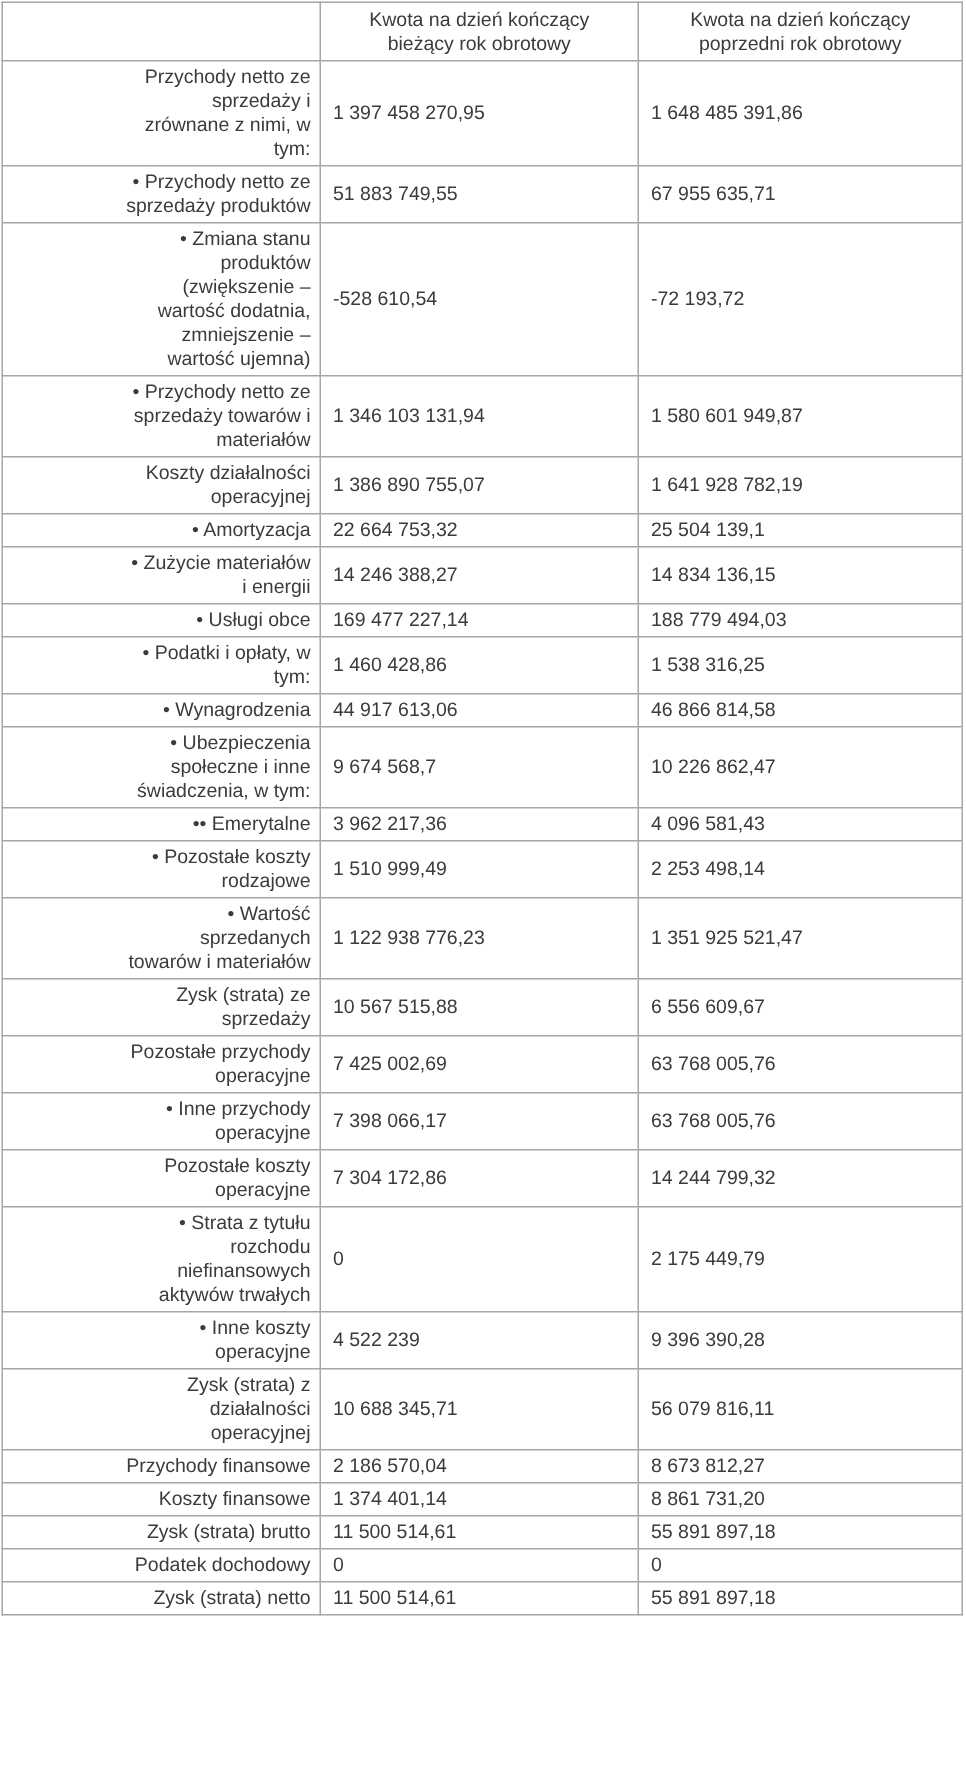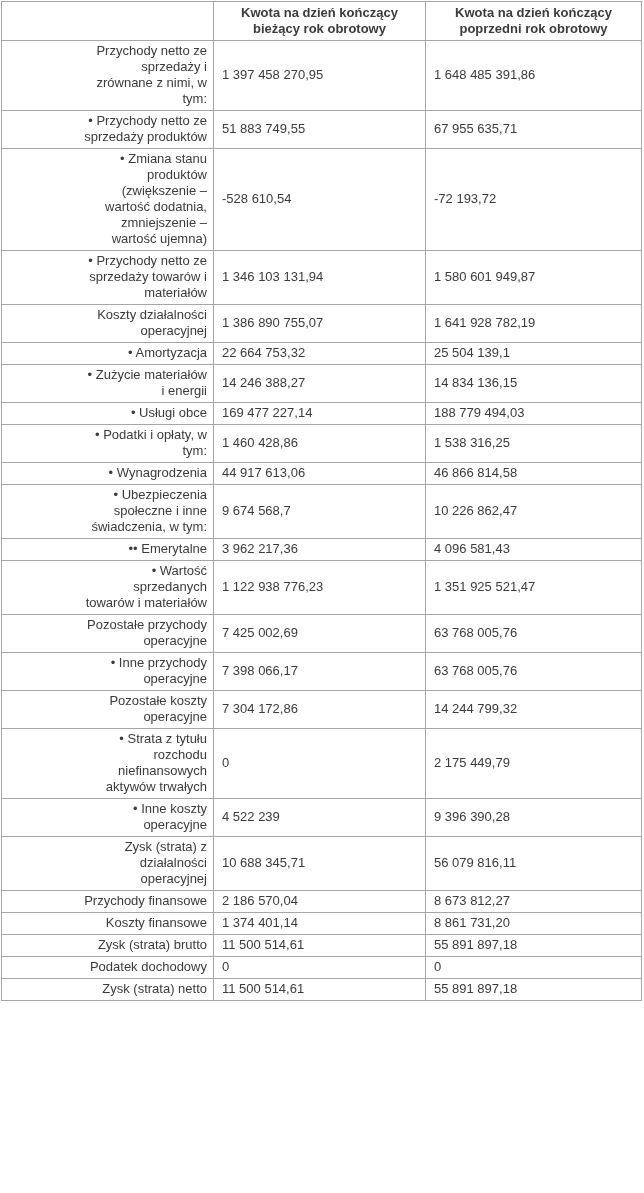--- a/index.html
+++ b/index.html
@@ -23,21 +23,21 @@
     border: 1px solid #a6a6a6;
     font-family: "Liberation Sans", "DejaVu Sans", sans-serif;
     font-size: 13px;
     line-height: 16px;
     color: #3b3b3b;
     white-space: pre-line;
     vertical-align: middle;
     overflow: hidden;
   }
   table.fin th {
-    font-weight: 700;
+    font-weight: 400;
     text-align: center;
     padding: 3px 4px;
   }
   td.cell-label {
     text-align: right;
     padding: 2px 6px 3px 10px;
   }
   td.cell-value {
     text-align: left;
     padding: 2px 18px 3px 8px;
@@ -132,25 +132,37 @@
 świadczenia, w tym:</td>
         <td class="cell-value">9 674 568,7</td>
         <td class="cell-value">10 226 862,47</td>
       </tr>
       <tr>
         <td class="cell-label">•• Emerytalne</td>
         <td class="cell-value">3 962 217,36</td>
         <td class="cell-value">4 096 581,43</td>
       </tr>
       <tr>
+        <td class="cell-label">• Pozostałe koszty
+rodzajowe</td>
+        <td class="cell-value">1 510 999,49</td>
+        <td class="cell-value">2 253 498,14</td>
+      </tr>
+      <tr>
         <td class="cell-label">• Wartość
 sprzedanych
 towarów i materiałów</td>
         <td class="cell-value">1 122 938 776,23</td>
         <td class="cell-value">1 351 925 521,47</td>
+      </tr>
+      <tr>
+        <td class="cell-label">Zysk (strata) ze
+sprzedaży</td>
+        <td class="cell-value">10 567 515,88</td>
+        <td class="cell-value">6 556 609,67</td>
       </tr>
       <tr>
         <td class="cell-label">Pozostałe przychody
 operacyjne</td>
         <td class="cell-value">7 425 002,69</td>
         <td class="cell-value">63 768 005,76</td>
       </tr>
       <tr>
         <td class="cell-label">• Inne przychody
 operacyjne</td>

